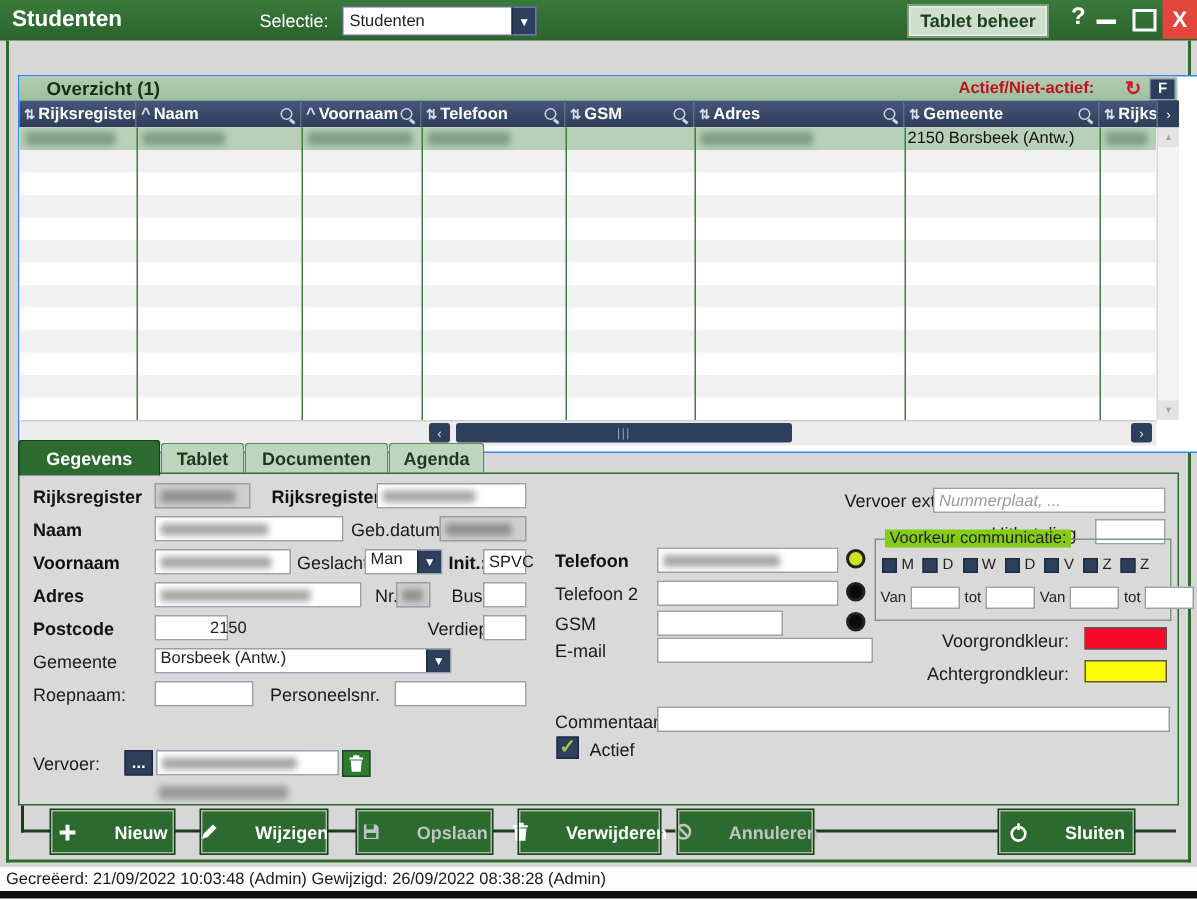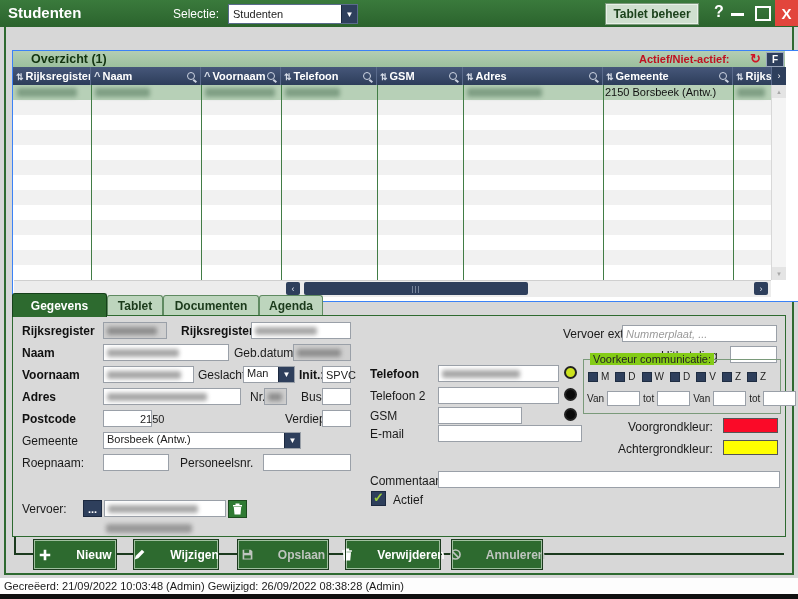--- a/index.html
+++ b/index.html
@@ -416,19 +416,27 @@
       </svg>
     <span>Verwijderen</span>
   </div>
   <div class="abs btn-footer disabled" style="left:452px;width:90px;">
     <svg width="13" height="13" viewBox="0 0 16 16">
         <circle cx="8" cy="8" r="5.6" stroke="currentColor" stroke-width="2" fill="none"></circle>
         <line x1="4" y1="4.2" x2="12" y2="12.2" stroke="currentColor" stroke-width="2"></line>
       </svg>
     <span>Annuleren</span>
   </div>
+  <div class="abs btn-footer" style="left:666px;width:90px;">
+    <svg width="14" height="14" viewBox="0 0 16 16">
+        <circle cx="8" cy="9" r="5.2" stroke="currentColor" stroke-width="2" fill="none"></circle>
+        <rect x="6.8" y="0.5" width="2.4" height="6" fill="#2d6a2f"></rect>
+        <rect x="7" y="1" width="2" height="5.2" fill="currentColor"></rect>
+      </svg>
+    <span>Sluiten</span>
+  </div>
 
   <div class="abs statusbar">
     <span>Gecreëerd: 21/09/2022 10:03:48 (Admin) Gewijzigd: 26/09/2022 08:38:28 (Admin)</span>
   </div>
   <div class="abs blackbar"></div>
 
 </div>
 
 </body></html>

